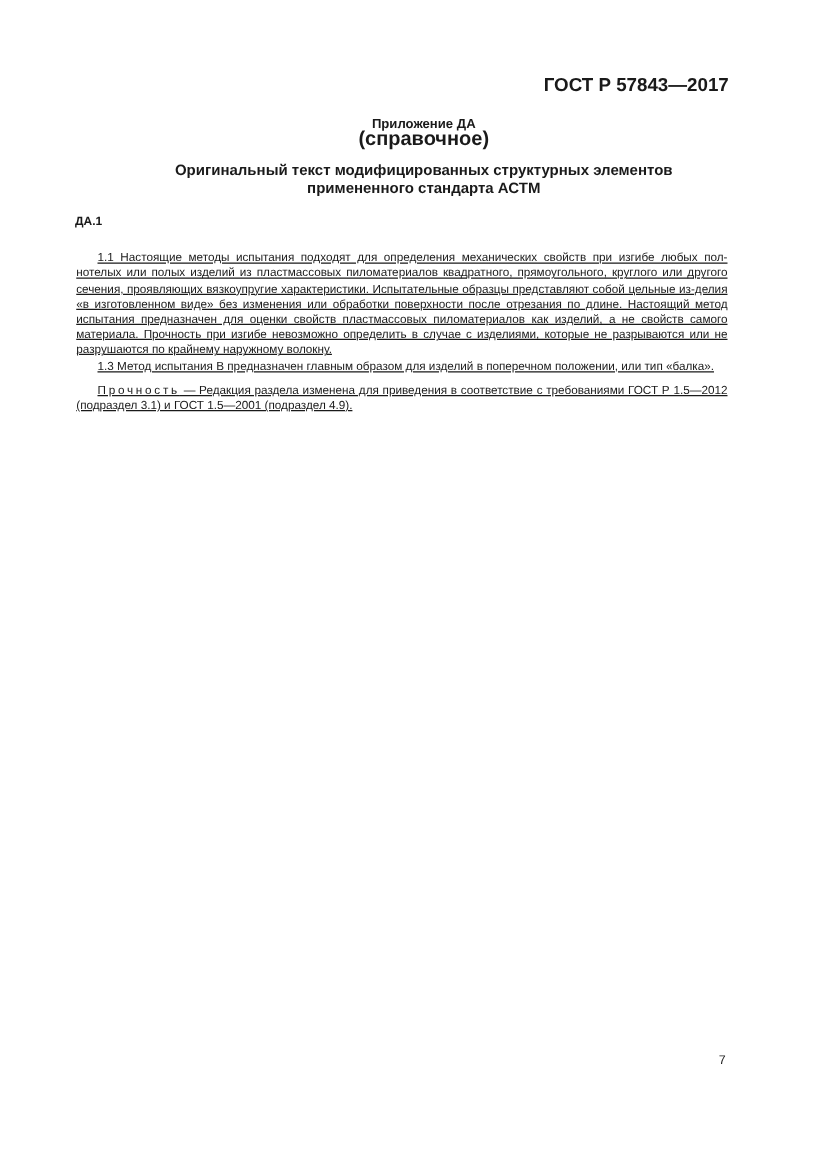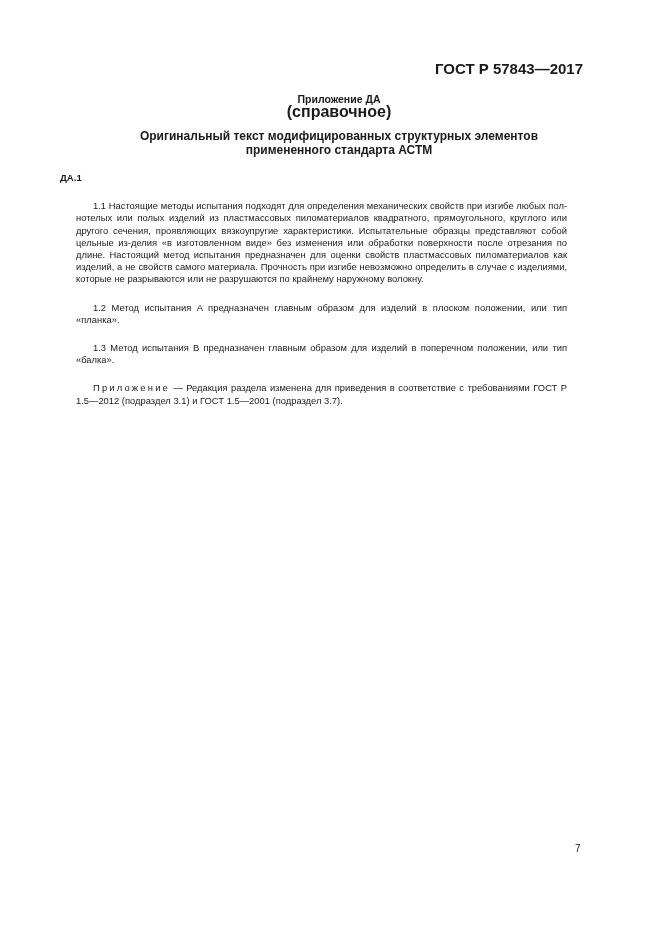--- a/index.html
+++ b/index.html
@@ -16,38 +16,37 @@
       position: absolute; left: 12px; width: 654px; text-align: center;
     }
     .annex-title { top: 93px; font-size: 10.5px; font-weight: bold; line-height: 13px; }
     .annex-sub { top: 105px; font-size: 16px; font-weight: bold; line-height: 13px; }
     .doc-title { top: 129px; font-size: 12px; font-weight: bold; line-height: 14px; }
     .body {
       position: absolute; left: 60px; width: 523px; top: 172px;
       font-size: 9.4px; line-height: 12.2px;
     }
     .sec-head { font-weight: bold; font-size: 9.6px; margin-bottom: 16px; }
-    .para { text-align: justify; text-indent: 17px; margin: 16px; }
+    .para { text-align: justify; text-indent: 17px; margin: 1px; text-decoration: underline; }
     .note { margin-top: 7px; text-indent: 17px; text-align: justify; }
     .note .spaced { letter-spacing: 2.2px; }
     .page-num { position: absolute; top: 843px; left: 575px; font-size: 10px; }
   </style>
 </head>
 <body>
 
 <div class="header-code">ГОСТ Р 57843—2017</div>
 
 <div class="center-block annex-title">Приложение ДА</div>
 <div class="center-block annex-sub">(справочное)</div>
 <div class="center-block doc-title">
   <div>Оригинальный текст модифицированных структурных элементов</div>
   <div>примененного стандарта АСТМ</div>
 </div>
 
 <div class="body">
   <div class="sec-head">ДА.1</div>
   <p class="para">1.1 Настоящие методы испытания подходят для определения механических свойств при изгибе любых пол-нотелых или полых изделий из пластмассовых пиломатериалов квадратного, прямоугольного, круглого или другого сечения, проявляющих вязкоупругие характеристики. Испытательные образцы представляют собой цельные из-делия «в изготовленном виде» без изменения или обработки поверхности после отрезания по длине. Настоящий метод испытания предназначен для оценки свойств пластмассовых пиломатериалов как изделий, а не свойств самого материала. Прочность при изгибе невозможно определить в случае с изделиями, которые не разрываются или не разрушаются по крайнему наружному волокну.</p>
-  <p class="para">1.2 Метод испытания A предназначен главным образом для изделий в плоском положении, или тип «планка».</p>
   <p class="para">1.3 Метод испытания B предназначен главным образом для изделий в поперечном положении, или тип «балка».</p>
-  <p class="para note"><span class="spaced">Приложение</span><span> — Редакция раздела изменена для приведения в соответствие с требованиями ГОСТ Р 1.5—2012 (подраздел 3.1) и ГОСТ 1.5—2001 (подраздел 3.7).</span></p>
+  <p class="para note"><span class="spaced">Прочность</span><span> — Редакция раздела изменена для приведения в соответствие с требованиями ГОСТ Р 1.5—2012 (подраздел 3.1) и ГОСТ 1.5—2001 (подраздел 4.9).</span></p>
 </div>
 
 <div class="page-num">7</div>
 
 </body></html>

